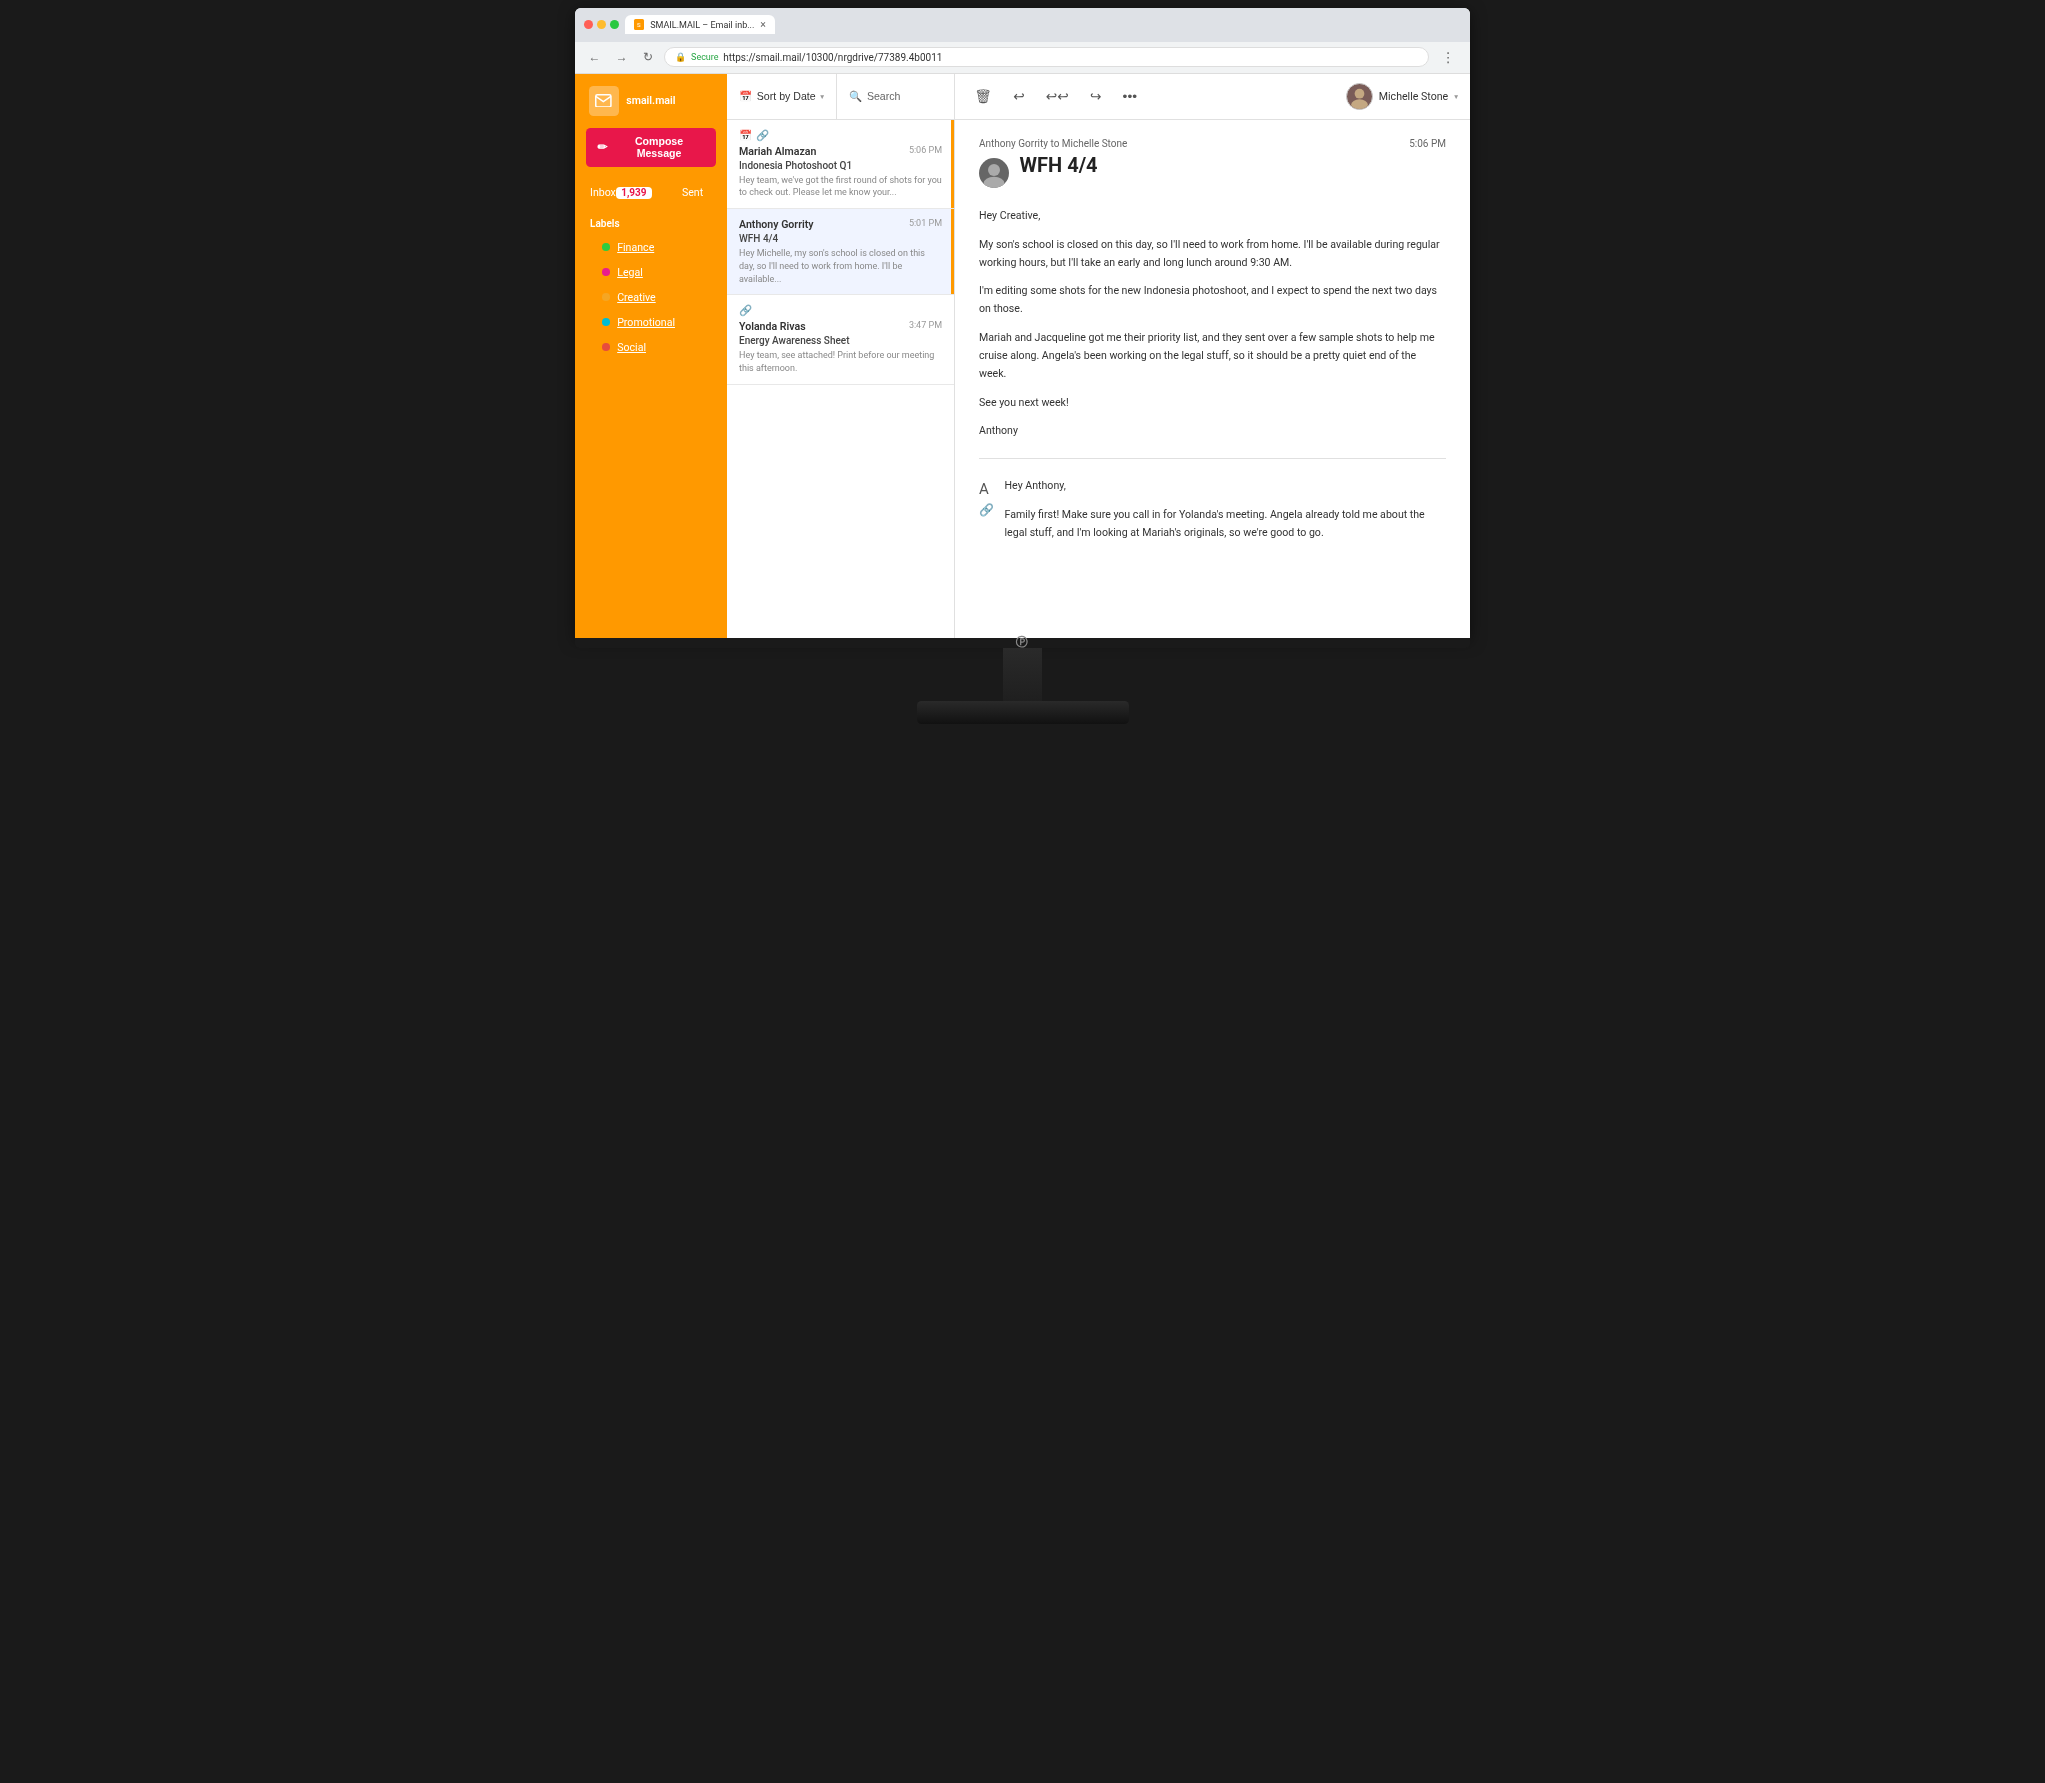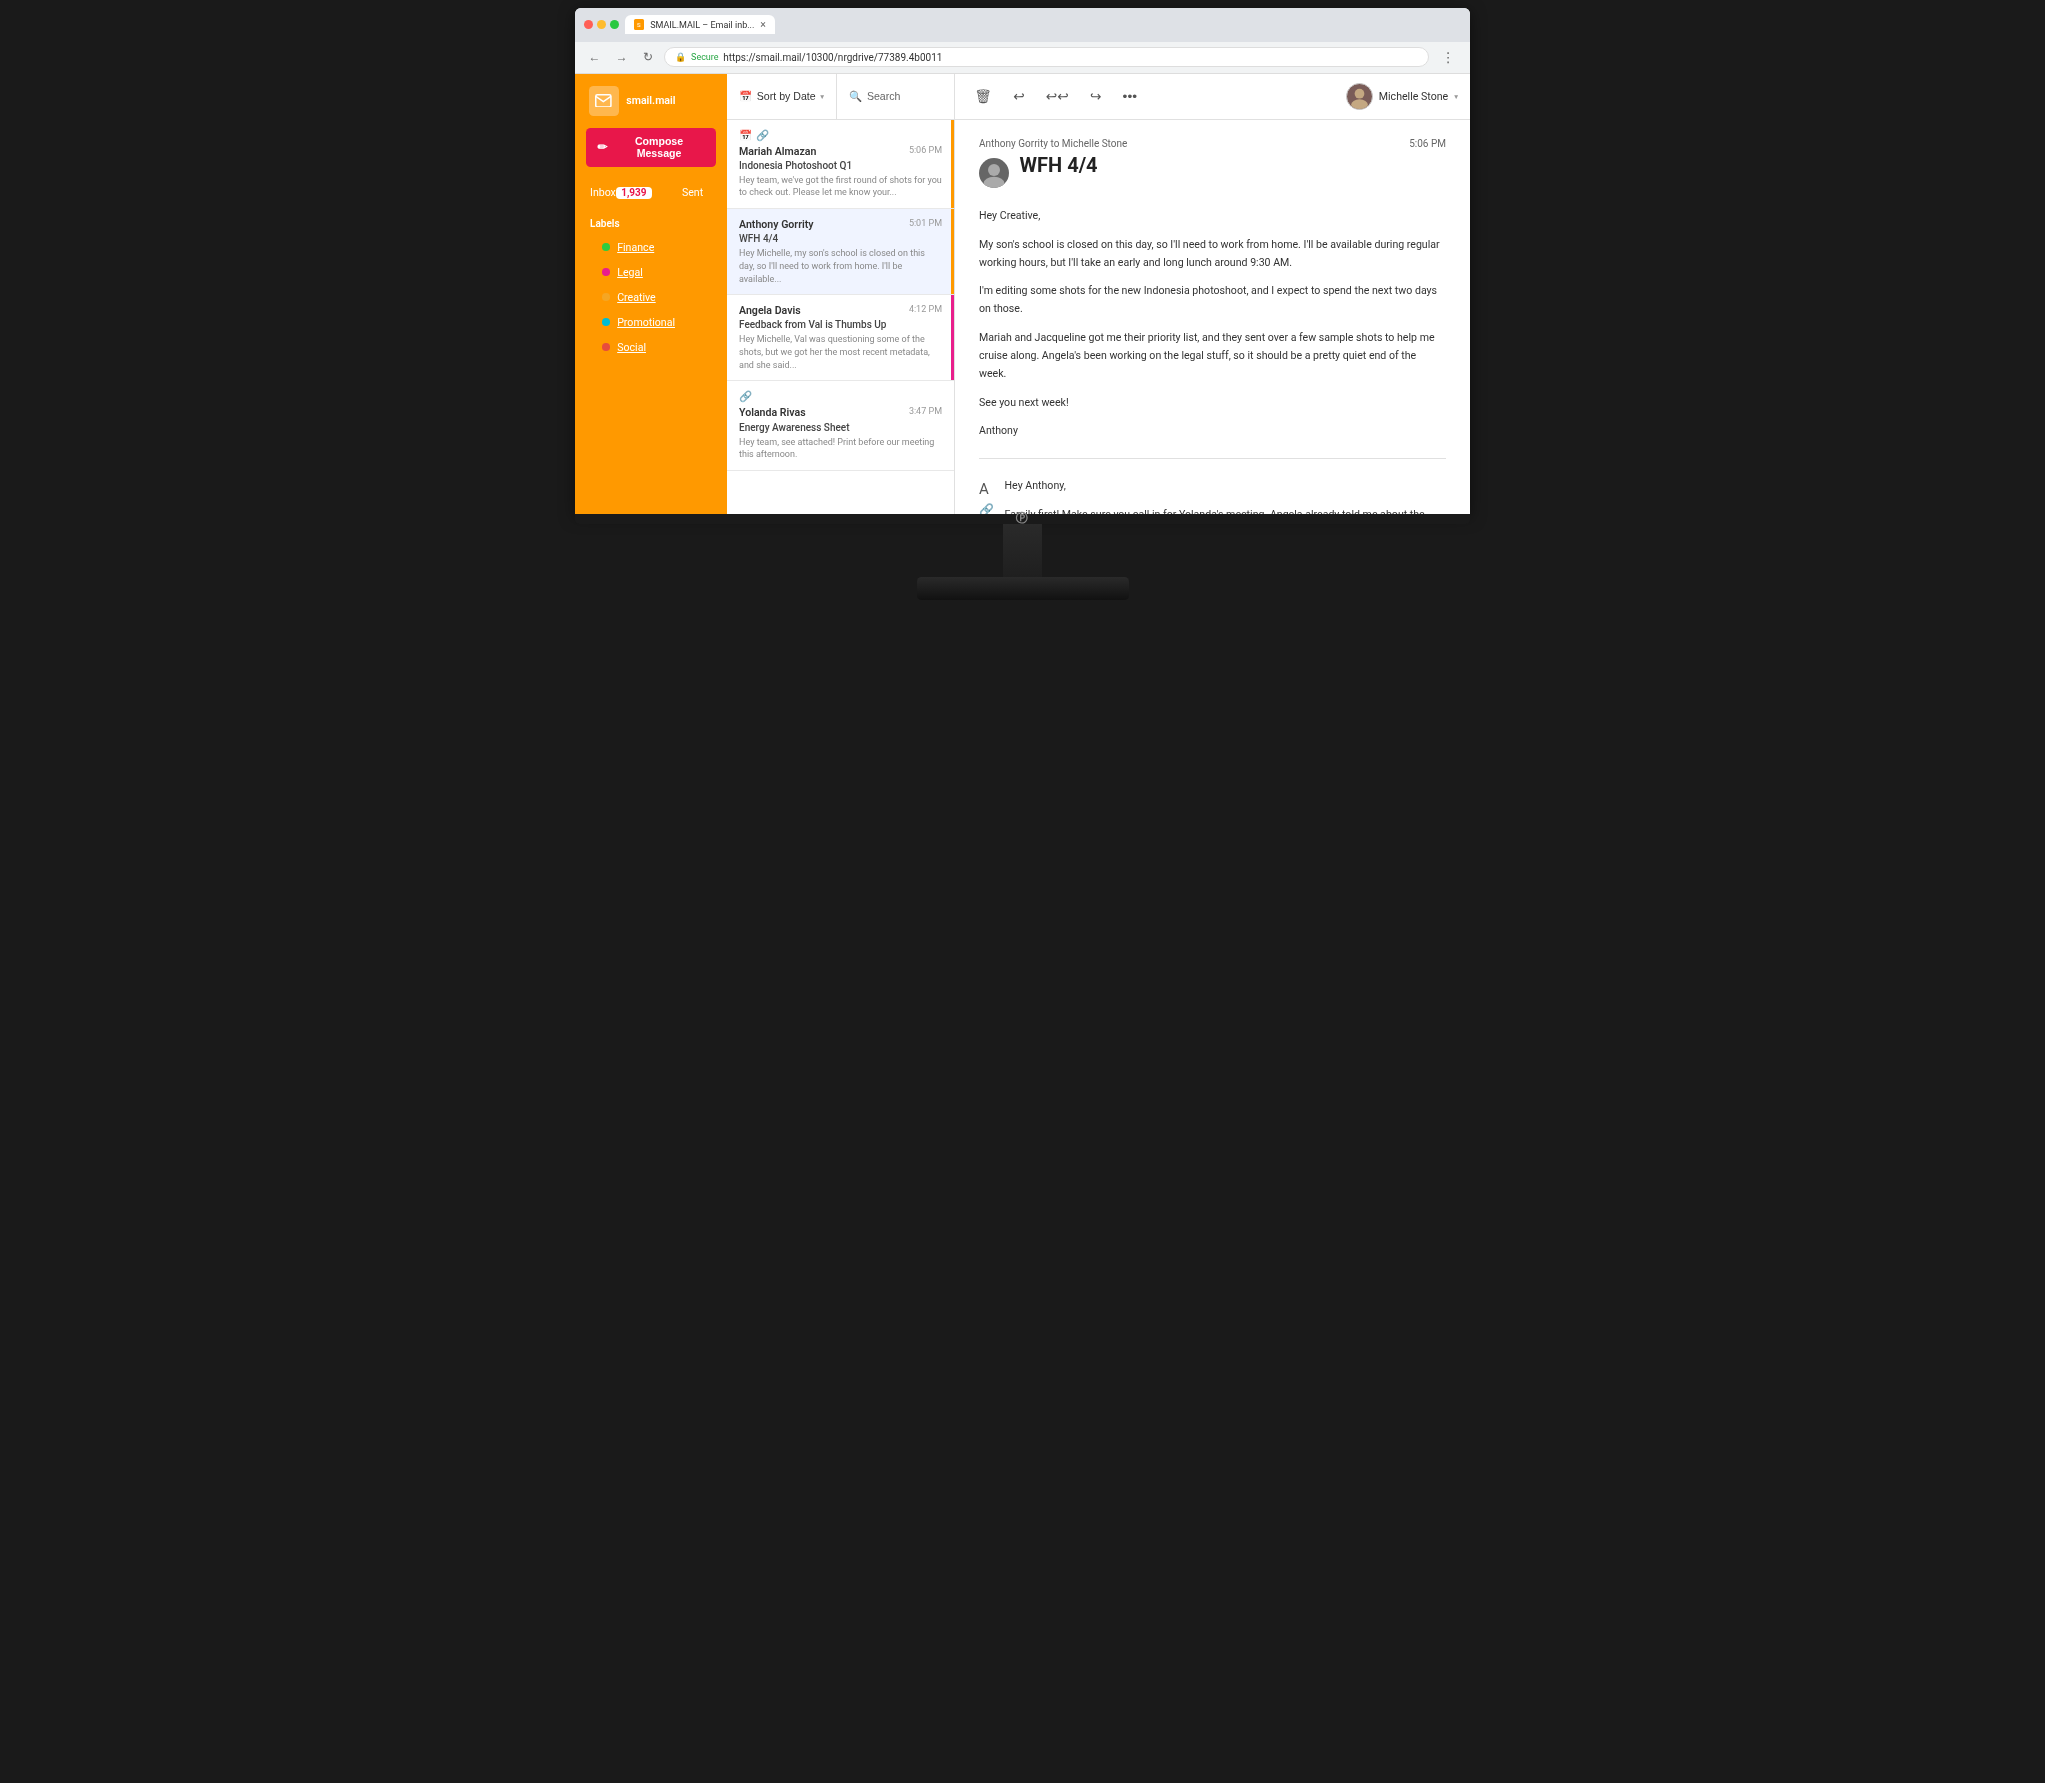--- a/index.html
+++ b/index.html
@@ -17,21 +17,21 @@
     .win-close { background: #ff5f56; }
 
     .browser-toolbar { background: #f1f3f4; display: flex; align-items: center; padding: 4.6px 9px; gap: 6px; height: 32px; border-bottom: 0.8px solid #ddd; }
     .nav-btn { background: none; border: none; cursor: pointer; color: #666; font-size: 12px; padding: 3px 4.6px; border-radius: 3px; }
     .address-bar { flex: 1; background: white; border: 0.8px solid #ddd; border-radius: 15px; padding: 3.8px 10.6px; font-size: 10px; color: #333; display: flex; align-items: center; gap: 4.6px; }
     .address-secure { color: #28a745; font-size: 9px; }
     .address-text { flex: 1; color: #333; font-size: 10px; }
     .menu-dots { background: none; border: none; cursor: pointer; font-size: 13.7px; color: #666; padding: 3px 6px; }
 
     
-    .mail-app { display: flex; height: 440px; background: white; }
+    .mail-app { display: flex; height: 564px; background: white; }
 
     
     .sidebar { width: 152px; background: #f90; display: flex; flex-direction: column; padding: 0; flex-shrink: 0; }
     .sidebar-logo { padding: 12px 13.7px; display: flex; align-items: center; gap: 7.6px; }
     .logo-icon { width: 30px; height: 30px; background: rgba(255,255,255,0.3); border-radius: 4.6px; display: flex; align-items: center; justify-content: center; }
     .logo-text { color: white; font-size: 10.6px; font-weight: 600; }
 
     .compose-btn { background: #e8174a; color: white; border: none; margin: 0 10.6px 12px 10.6px; padding: 7.6px 12px; border-radius: 4.6px; cursor: pointer; display: flex; align-items: center; gap: 6px; font-size: 10.6px; font-weight: 600; }
     .compose-icon { font-size: 12px; }
 
@@ -216,29 +216,20 @@
         <div class="email-item selected">
           <div class="email-item-header">
             <span class="email-sender">Anthony Gorrity</span>
             <span class="email-time">5:01 PM</span>
           </div>
           <div class="email-subject">WFH 4/4</div>
           <div class="email-preview">Hey Michelle, my son's school is closed on this day, so I'll need to work from home. I'll be available...</div>
           <div class="email-indicator" style="background:#f90;"></div>
         </div>
 
-        <div class="email-item">
-          <div class="email-item-header">
-            <span class="email-sender">Angela Davis</span>
-            <span class="email-time">4:12 PM</span>
-          </div>
-          <div class="email-subject">Feedback from Val is Thumbs Up</div>
-          <div class="email-preview">Hey Michelle, Val was questioning some of the shots, but we got her the most recent metadata, and she said...</div>
-          <div class="email-indicator" style="background:#e91e8c;"></div>
-        </div>
 
         <div class="email-item">
           <div class="email-icons">
             <span class="email-icon">🔗</span>
           </div>
           <div class="email-item-header">
             <span class="email-sender">Yolanda Rivas</span>
             <span class="email-time">3:47 PM</span>
           </div>
           <div class="email-subject">Energy Awareness Sheet</div>

